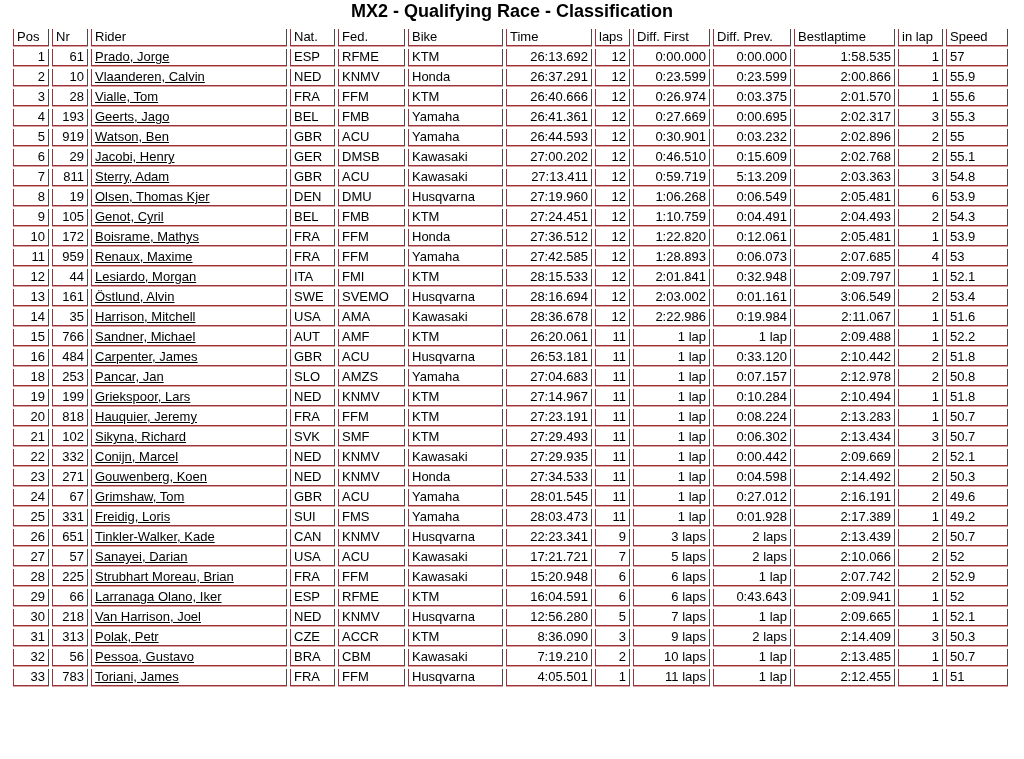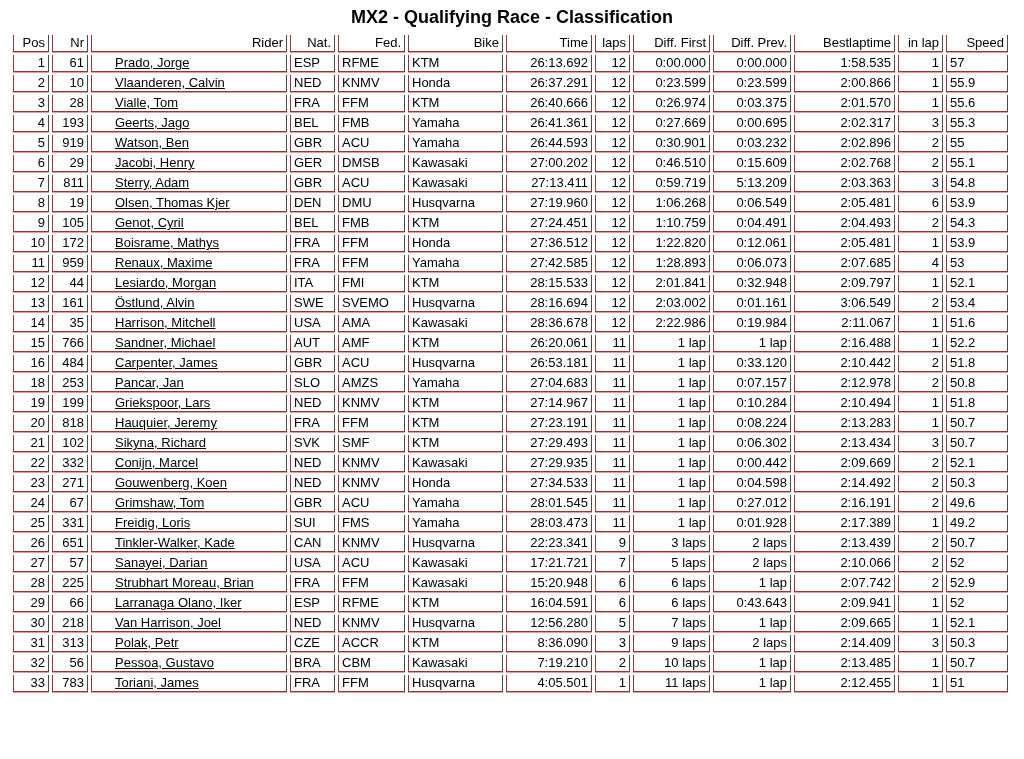--- a/index.html
+++ b/index.html
@@ -11,21 +11,20 @@
   html,body{margin:0;padding:0;background:#ffffff;}
   body{
     width:1024px;height:759px;overflow:hidden;
     font-family:"Liberation Sans", sans-serif;
     color:var(--text);
   }
   .page-title{
     text-align:center;
     font-weight:bold;
     font-size:18px;
-    padding-top:6px;
     height:26px;
     line-height:22px;
   }
   table.results{
     margin-left:10px;
     border-collapse:separate;
     border-spacing:3px 3px;
     table-layout:fixed;
   }
   th,td{
@@ -36,28 +35,27 @@
     line-height:16px;
     padding:0 3px;
     white-space:nowrap;
     overflow:hidden;
     border-left:1px solid var(--maroon);
     border-right:1px solid var(--dark-line);
     border-bottom:1px solid var(--maroon);
     box-shadow:0 1px 0 var(--light-red);
     background:#ffffff;
   }
-  th{text-align:right;}
+  th{text-align:left;}
   td.al{text-align:left;}
   td.ar{text-align:right;}
   .rider-link{
     text-decoration:underline;
     color:var(--text);
     cursor:pointer;
-    margin-left:20px;
   }
 </style>
 </head>
 <body>
 
 <div class="page-title">MX2 - Qualifying Race - Classification</div>
 
 <table class="results">
   <colgroup>
       <col style="width: 36px;">
@@ -306,21 +304,21 @@
         <td class="ar">15</td>
         <td class="ar">766</td>
         <td class="al"><span class="rider-link">Sandner, Michael</span></td>
         <td class="al">AUT</td>
         <td class="al">AMF</td>
         <td class="al">KTM</td>
         <td class="ar">26:20.061</td>
         <td class="ar">11</td>
         <td class="ar">1 lap</td>
         <td class="ar">1 lap</td>
-        <td class="ar">2:16.488</td>
+        <td class="ar">2:09.488</td>
         <td class="ar">1</td>
         <td class="al">52.2</td>
       </tr>
       <tr>
         <td class="ar">16</td>
         <td class="ar">484</td>
         <td class="al"><span class="rider-link">Carpenter, James</span></td>
         <td class="al">GBR</td>
         <td class="al">ACU</td>
         <td class="al">Husqvarna</td>

